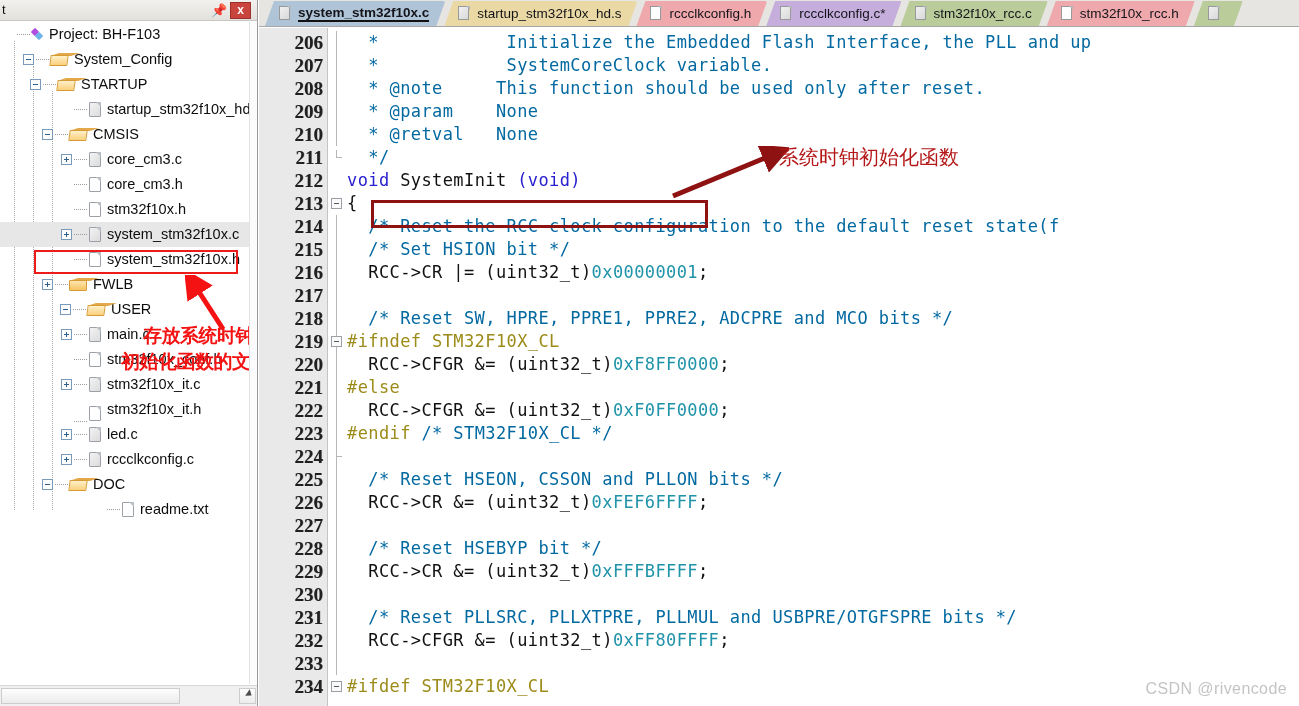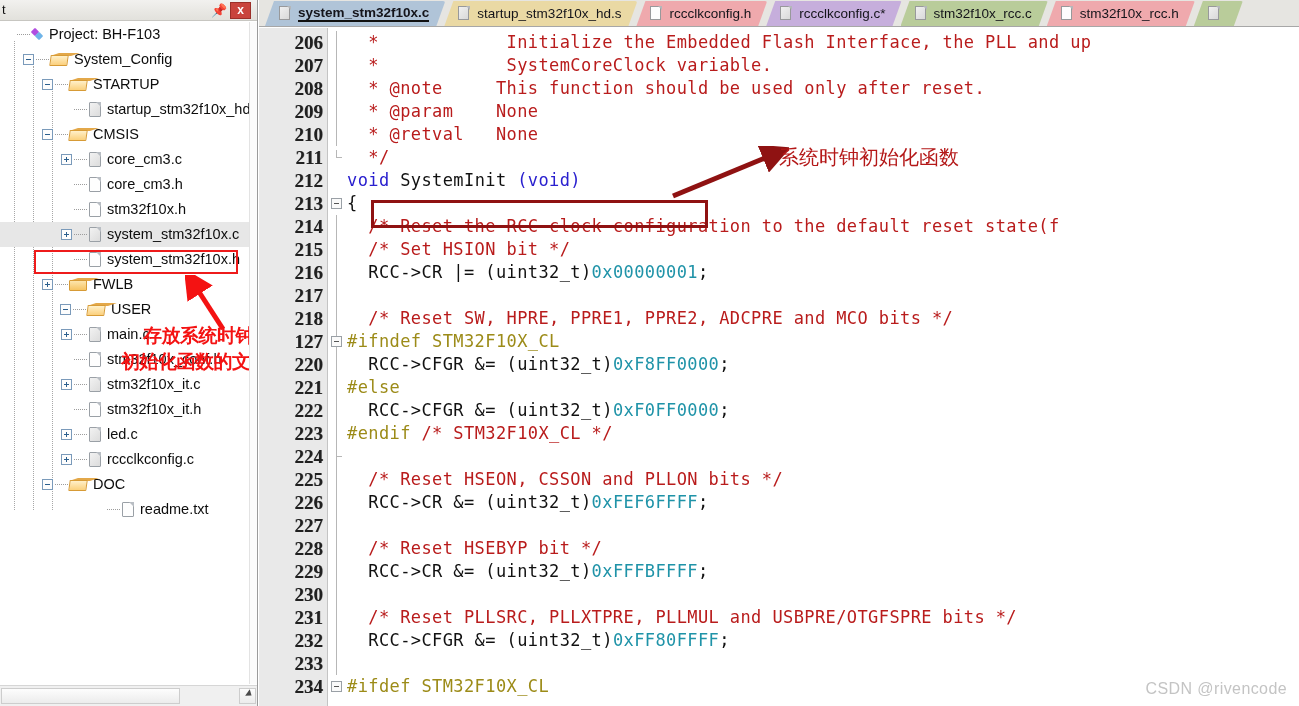--- a/index.html
+++ b/index.html
@@ -360,21 +360,21 @@
   .ctext {
     position: absolute;
     left: 88px;
     height: 23px; line-height: 23px;
     white-space: pre;
     font-family: "DejaVu Sans Mono", monospace;
     font-size: 17px;
     color: #111111;
     letter-spacing: 0.4px;
   }
-  .cmt  { color: #b91c1c; }
+  .cmt  { color: #0369a1; }
   .pre  { color: #9c8b18; }
   .num  { color: #1f93a8; }
   .kw   { color: #2a20cf; }
   .plain{ color: #111111; }
 
   
   .fold-box {
     position: absolute;
     width: 11px; height: 11px;
     border: 1px solid #9aa0a6;
@@ -459,21 +459,21 @@
           </div>
           <div class="tree-row" style="padding-left: 23px;">
             <span class="expander"></span>
             <span class="dotline"></span>
             <span class="ficon open">
               <span class="tab"></span>
               <span class="body"></span>
             </span>
             <span class="label">System_Config</span>
           </div>
-          <div class="tree-row" style="padding-left: 42px; align-items: center;">
+          <div class="tree-row" style="padding-left: 30px; align-items: center;">
             <span class="expander"></span>
             <span class="dotline"></span>
             <span class="ficon open">
               <span class="tab"></span>
               <span class="body"></span>
             </span>
             <span class="label">STARTUP</span>
           </div>
           <div class="tree-row" style="padding-left: 61px;">
             <span class="spacer" style="width: 13px;"></span>
@@ -576,21 +576,21 @@
           </div>
           <div class="tree-row" style="padding-left: 61px;">
             <span class="expander plus"></span>
             <span class="dotline"></span>
             <span class="dicon shaded">
               <span class="page"></span>
               <span class="fold"></span>
             </span>
             <span class="label">stm32f10x_it.c</span>
           </div>
-          <div class="tree-row" style="padding-left: 61px;">
+          <div class="tree-row" style="padding-left: 61px; align-items: flex-end;">
             <span class="spacer" style="width: 13px;"></span>
             <span class="dotline"></span>
             <span class="dicon">
               <span class="page"></span>
               <span class="fold"></span>
             </span>
             <span class="label">stm32f10x_it.h</span>
           </div>
           <div class="tree-row" style="padding-left: 61px;">
             <span class="expander plus"></span>
@@ -727,21 +727,21 @@
           <div class="code-line" style="top: 72px;"><span class="lnum">209</span><span class="ctext"><span class="cmt">  * @param    None</span></span></div>
           <div class="code-line" style="top: 95px;"><span class="lnum">210</span><span class="ctext"><span class="cmt">  * @retval   None</span></span></div>
           <div class="code-line" style="top: 118px;"><span class="lnum">211</span><span class="ctext"><span class="cmt">  */</span></span></div>
           <div class="code-line" style="top: 141px;"><span class="lnum">212</span><span class="ctext"><span class="kw">void</span><span class="plain"> SystemInit </span><span class="kw">(</span><span class="kw">void</span><span class="kw">)</span></span></div>
           <div class="code-line" style="top: 164px;"><span class="lnum">213</span><span class="ctext"><span class="plain">{</span></span></div>
           <div class="code-line" style="top: 187px;"><span class="lnum">214</span><span class="ctext"><span class="cmt">  /* Reset the RCC clock configuration to the default reset state(f</span></span></div>
           <div class="code-line" style="top: 210px;"><span class="lnum">215</span><span class="ctext"><span class="cmt">  /* Set HSION bit */</span></span></div>
           <div class="code-line" style="top: 233px;"><span class="lnum">216</span><span class="ctext"><span class="plain">  RCC-&gt;CR |= (uint32_t)</span><span class="num">0x00000001</span><span class="plain">;</span></span></div>
           <div class="code-line" style="top: 256px;"><span class="lnum">217</span><span class="ctext"><span class="plain"></span></span></div>
           <div class="code-line" style="top: 279px;"><span class="lnum">218</span><span class="ctext"><span class="cmt">  /* Reset SW, HPRE, PPRE1, PPRE2, ADCPRE and MCO bits */</span></span></div>
-          <div class="code-line" style="top: 302px;"><span class="lnum">127</span><span class="ctext"><span class="pre">#ifndef STM32F10X_CL</span></span></div>
+          <div class="code-line" style="top: 302px;"><span class="lnum">219</span><span class="ctext"><span class="pre">#ifndef STM32F10X_CL</span></span></div>
           <div class="code-line" style="top: 325px;"><span class="lnum">220</span><span class="ctext"><span class="plain">  RCC-&gt;CFGR &amp;= (uint32_t)</span><span class="num">0xF8FF0000</span><span class="plain">;</span></span></div>
           <div class="code-line" style="top: 348px;"><span class="lnum">221</span><span class="ctext"><span class="pre">#else</span></span></div>
           <div class="code-line" style="top: 371px;"><span class="lnum">222</span><span class="ctext"><span class="plain">  RCC-&gt;CFGR &amp;= (uint32_t)</span><span class="num">0xF0FF0000</span><span class="plain">;</span></span></div>
           <div class="code-line" style="top: 394px;"><span class="lnum">223</span><span class="ctext"><span class="pre">#endif </span><span class="cmt">/* STM32F10X_CL */</span></span></div>
           <div class="code-line" style="top: 417px;"><span class="lnum">224</span><span class="ctext"><span class="plain"></span></span></div>
           <div class="code-line" style="top: 440px;"><span class="lnum">225</span><span class="ctext"><span class="cmt">  /* Reset HSEON, CSSON and PLLON bits */</span></span></div>
           <div class="code-line" style="top: 463px;"><span class="lnum">226</span><span class="ctext"><span class="plain">  RCC-&gt;CR &amp;= (uint32_t)</span><span class="num">0xFEF6FFFF</span><span class="plain">;</span></span></div>
           <div class="code-line" style="top: 486px;"><span class="lnum">227</span><span class="ctext"><span class="plain"></span></span></div>
           <div class="code-line" style="top: 509px;"><span class="lnum">228</span><span class="ctext"><span class="cmt">  /* Reset HSEBYP bit */</span></span></div>
           <div class="code-line" style="top: 532px;"><span class="lnum">229</span><span class="ctext"><span class="plain">  RCC-&gt;CR &amp;= (uint32_t)</span><span class="num">0xFFFBFFFF</span><span class="plain">;</span></span></div>

